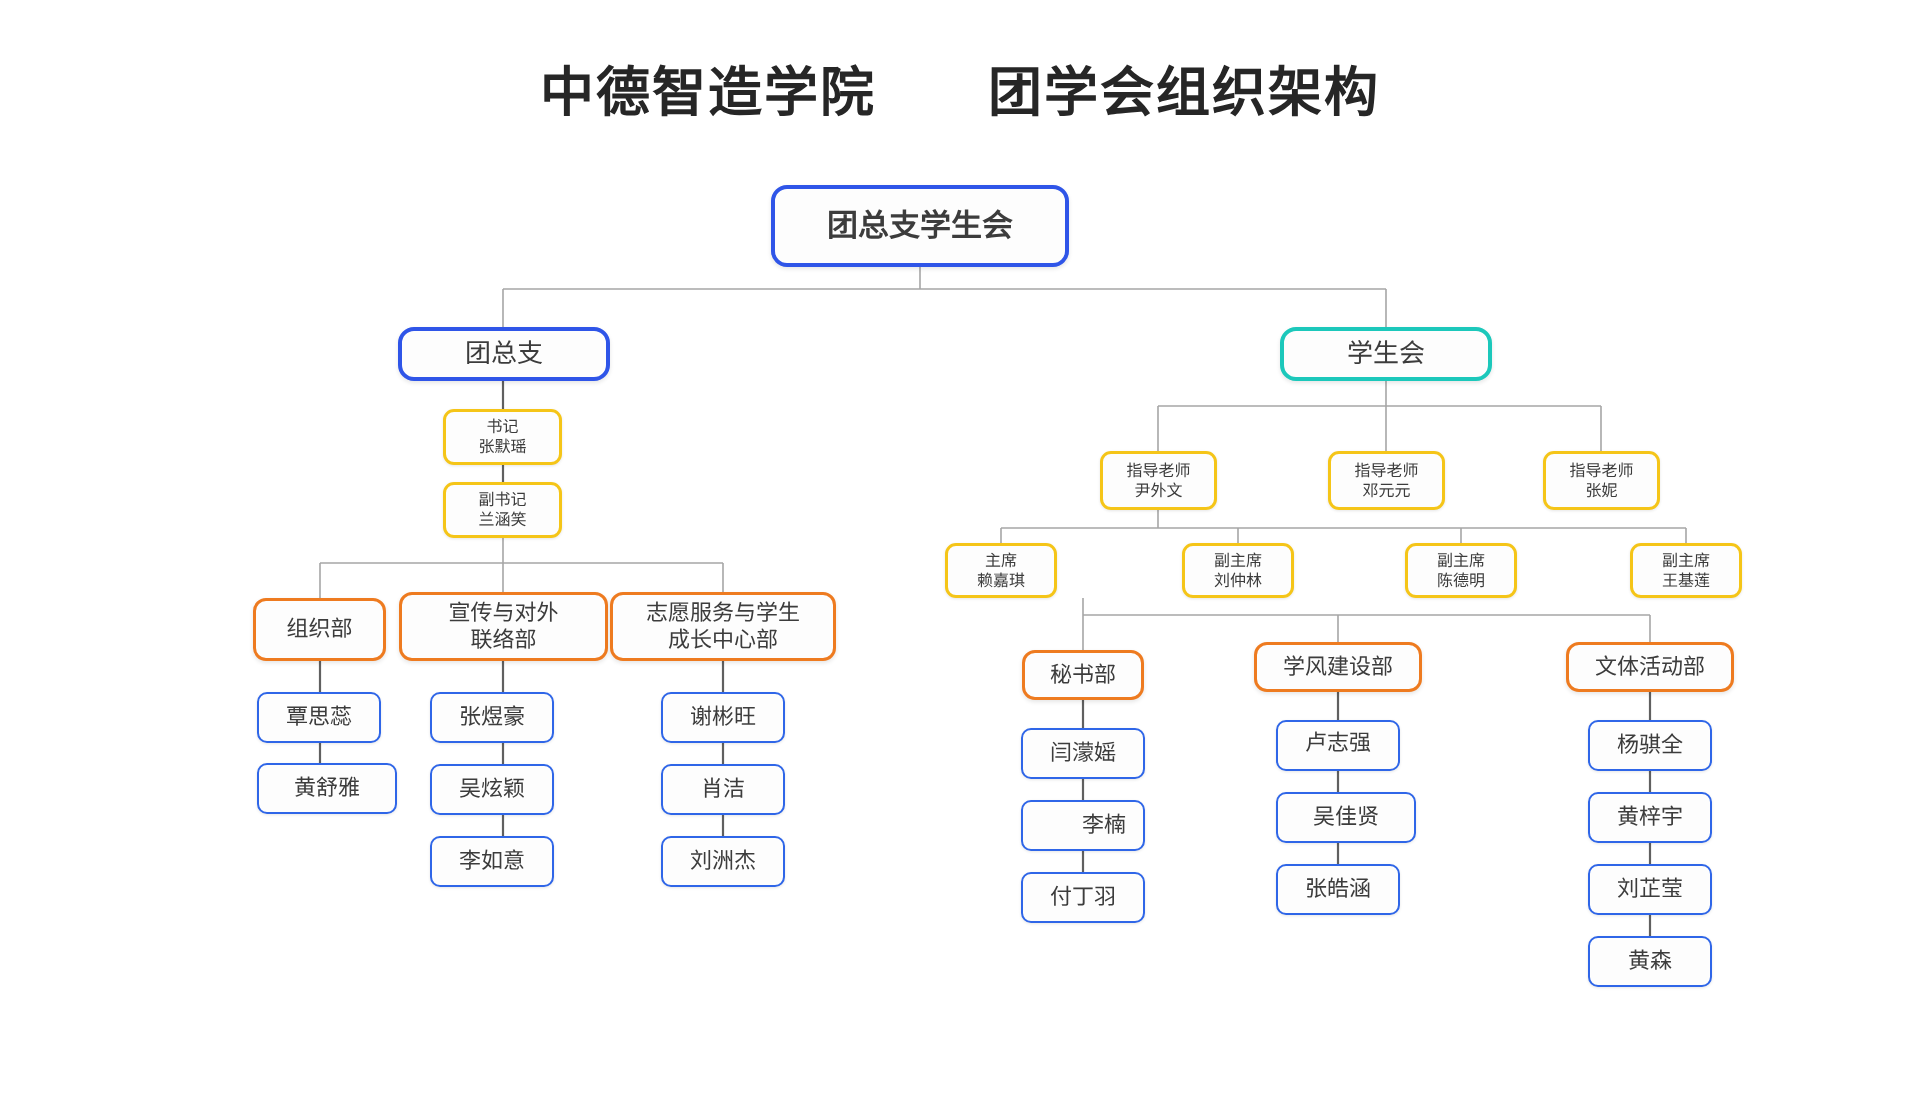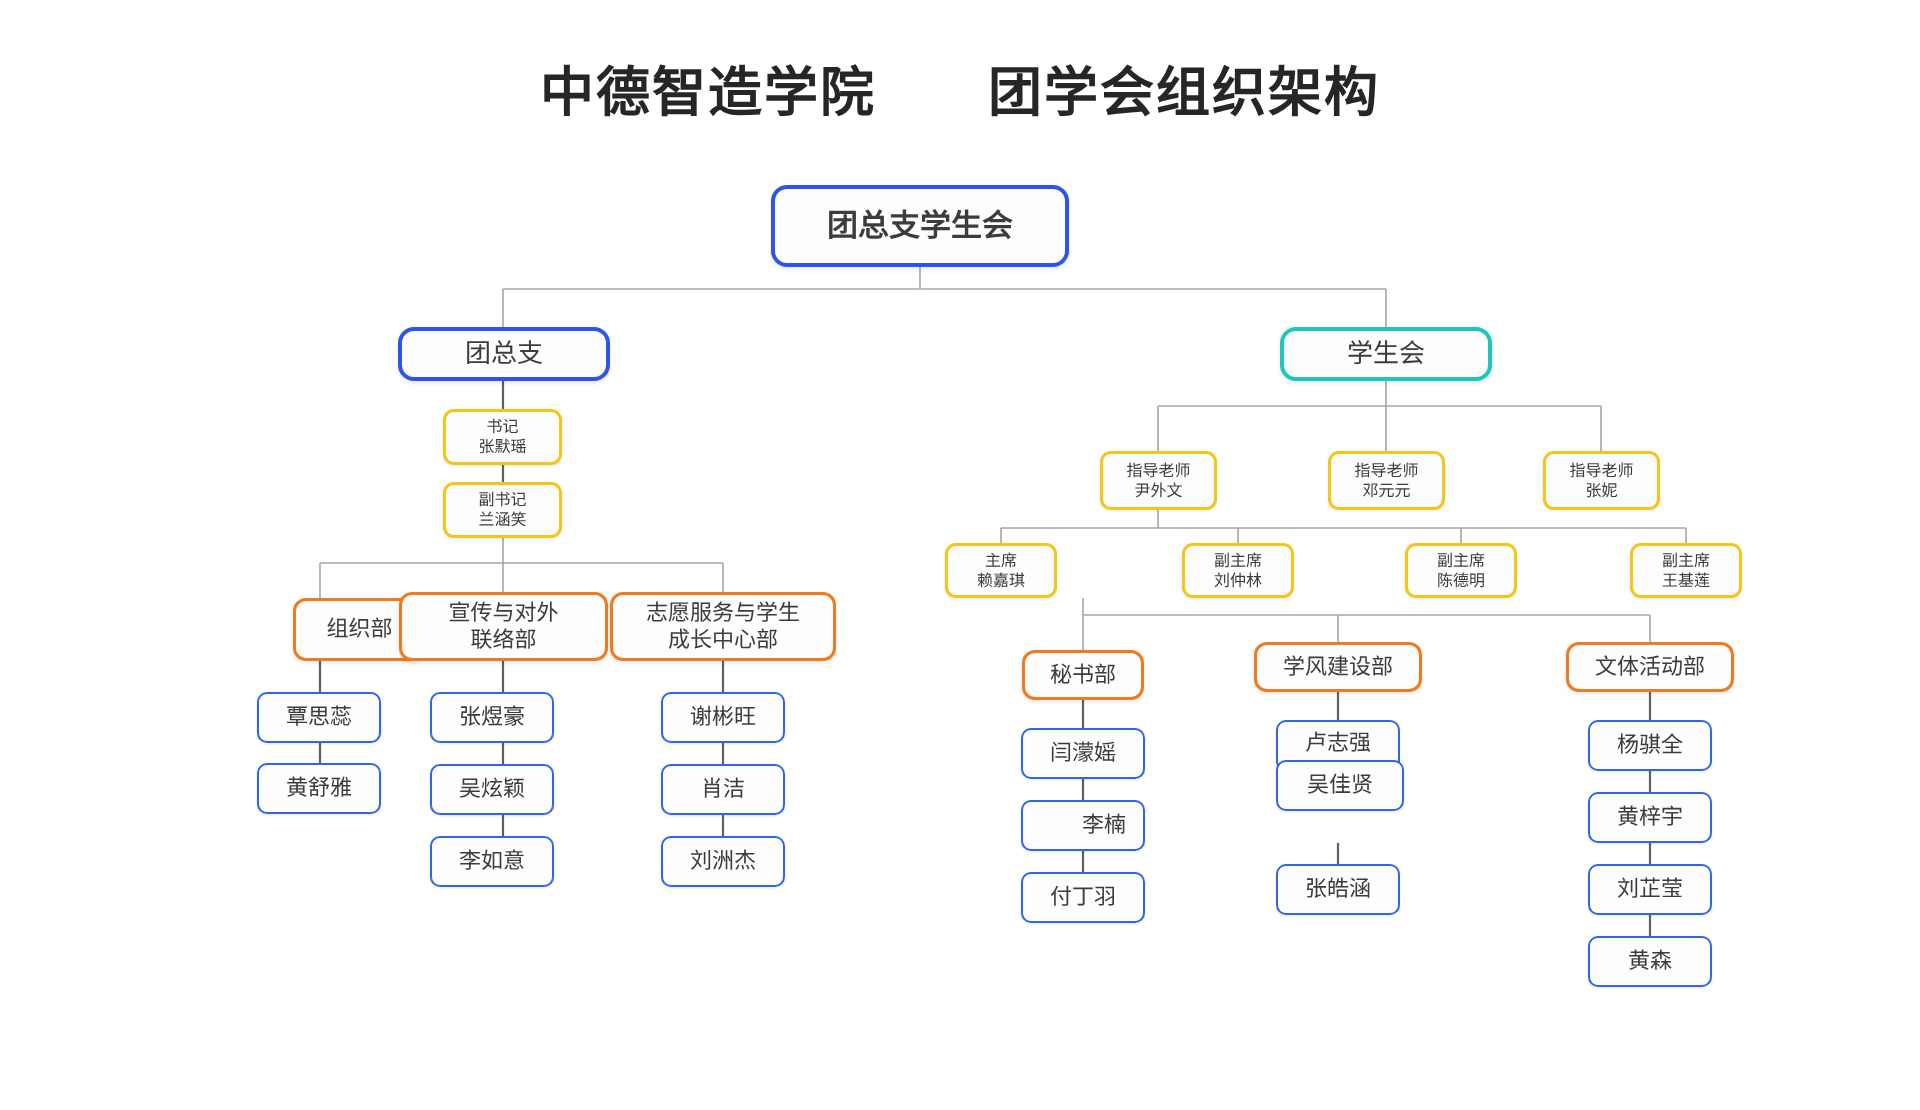--- a/index.html
+++ b/index.html
@@ -189,28 +189,28 @@
 
   <div class="node n-root" style="left:771px; top:185px; width:298px; height:82px;">团总支学生会</div>
 
   <div class="node n-blue-major" style="left:398px; top:327px; width:212px; height:54px;">团总支</div>
 
   <div class="node n-yellow" style="left:443px; top:409px; width:119px; height:56px;">书记
 张默瑶</div>
   <div class="node n-yellow" style="left:443px; top:482px; width:119px; height:56px;">副书记
 兰涵笑</div>
 
-  <div class="node n-orange" style="left:253px; top:598px; width:133px; height:63px;margin-left:40px;">组织部</div>
+  <div class="node n-orange" style="left:253px; top:598px; width:133px; height:63px;">组织部</div>
   <div class="node n-orange" style="left:399px; top:592px; width:209px; height:69px;">宣传与对外
 联络部</div>
   <div class="node n-orange" style="left:610px; top:592px; width:226px; height:69px;">志愿服务与学生
 成长中心部</div>
 
   <div class="node n-member" style="left:257px; top:692px; width:124px; height:51px;text-align:center;">覃思蕊</div>
-  <div class="node n-member" style="left:257px; top:763px; width:124px; height:51px;">黄舒雅</div>
+  <div class="node n-member" style="left:257px; top:763px; width:140px; height:51px;">黄舒雅</div>
 
   <div class="node n-member" style="left:430px; top:692px; width:124px; height:51px;">张煜豪</div>
   <div class="node n-member" style="left:430px; top:764px; width:124px; height:51px;">吴炫颖</div>
   <div class="node n-member" style="left:430px; top:836px; width:124px; height:51px;">李如意</div>
 
   <div class="node n-member" style="left:661px; top:692px; width:124px; height:51px;">谢彬旺</div>
   <div class="node n-member" style="left:661px; top:764px; width:124px; height:51px;">肖洁</div>
   <div class="node n-member" style="left:661px; top:836px; width:124px; height:51px;">刘洲杰</div>
 
   <div class="node n-teal-major" style="left:1280px; top:327px; width:212px; height:54px;">学生会</div>
@@ -233,21 +233,21 @@
 
   <div class="node n-orange" style="left:1022px; top:650px; width:122px; height:50px;">秘书部</div>
   <div class="node n-orange" style="left:1254px; top:642px; width:168px; height:50px;">学风建设部</div>
   <div class="node n-orange" style="left:1566px; top:642px; width:168px; height:50px;">文体活动部</div>
 
   <div class="node n-member" style="left:1021px; top:728px; width:124px; height:51px;">闫濛媱</div>
   <div class="node n-member" style="left:1021px; top:800px; width:124px; height:51px;padding-left:42px;">李楠</div>
   <div class="node n-member" style="left:1021px; top:872px; width:124px; height:51px;">付丁羽</div>
 
   <div class="node n-member" style="left:1276px; top:720px; width:124px; height:51px;font-family:Liberation Mono, monospace;">卢志强</div>
-  <div class="node n-member" style="left:1276px; top:760px; width:128px; height:51px;">吴佳贤</div>
+  <div class="node n-member" style="left:1276px; top:792px; width:140px; height:51px;">吴佳贤</div>
   <div class="node n-member" style="left:1276px; top:864px; width:124px; height:51px;">张皓涵</div>
 
   <div class="node n-member" style="left:1588px; top:720px; width:124px; height:51px;">杨骐全</div>
   <div class="node n-member" style="left:1588px; top:792px; width:124px; height:51px;">黄梓宇</div>
   <div class="node n-member" style="left:1588px; top:864px; width:124px; height:51px;">刘芷莹</div>
   <div class="node n-member" style="left:1588px; top:936px; width:124px; height:51px;">黄森</div>
 
 </div>
 
 </body></html>

